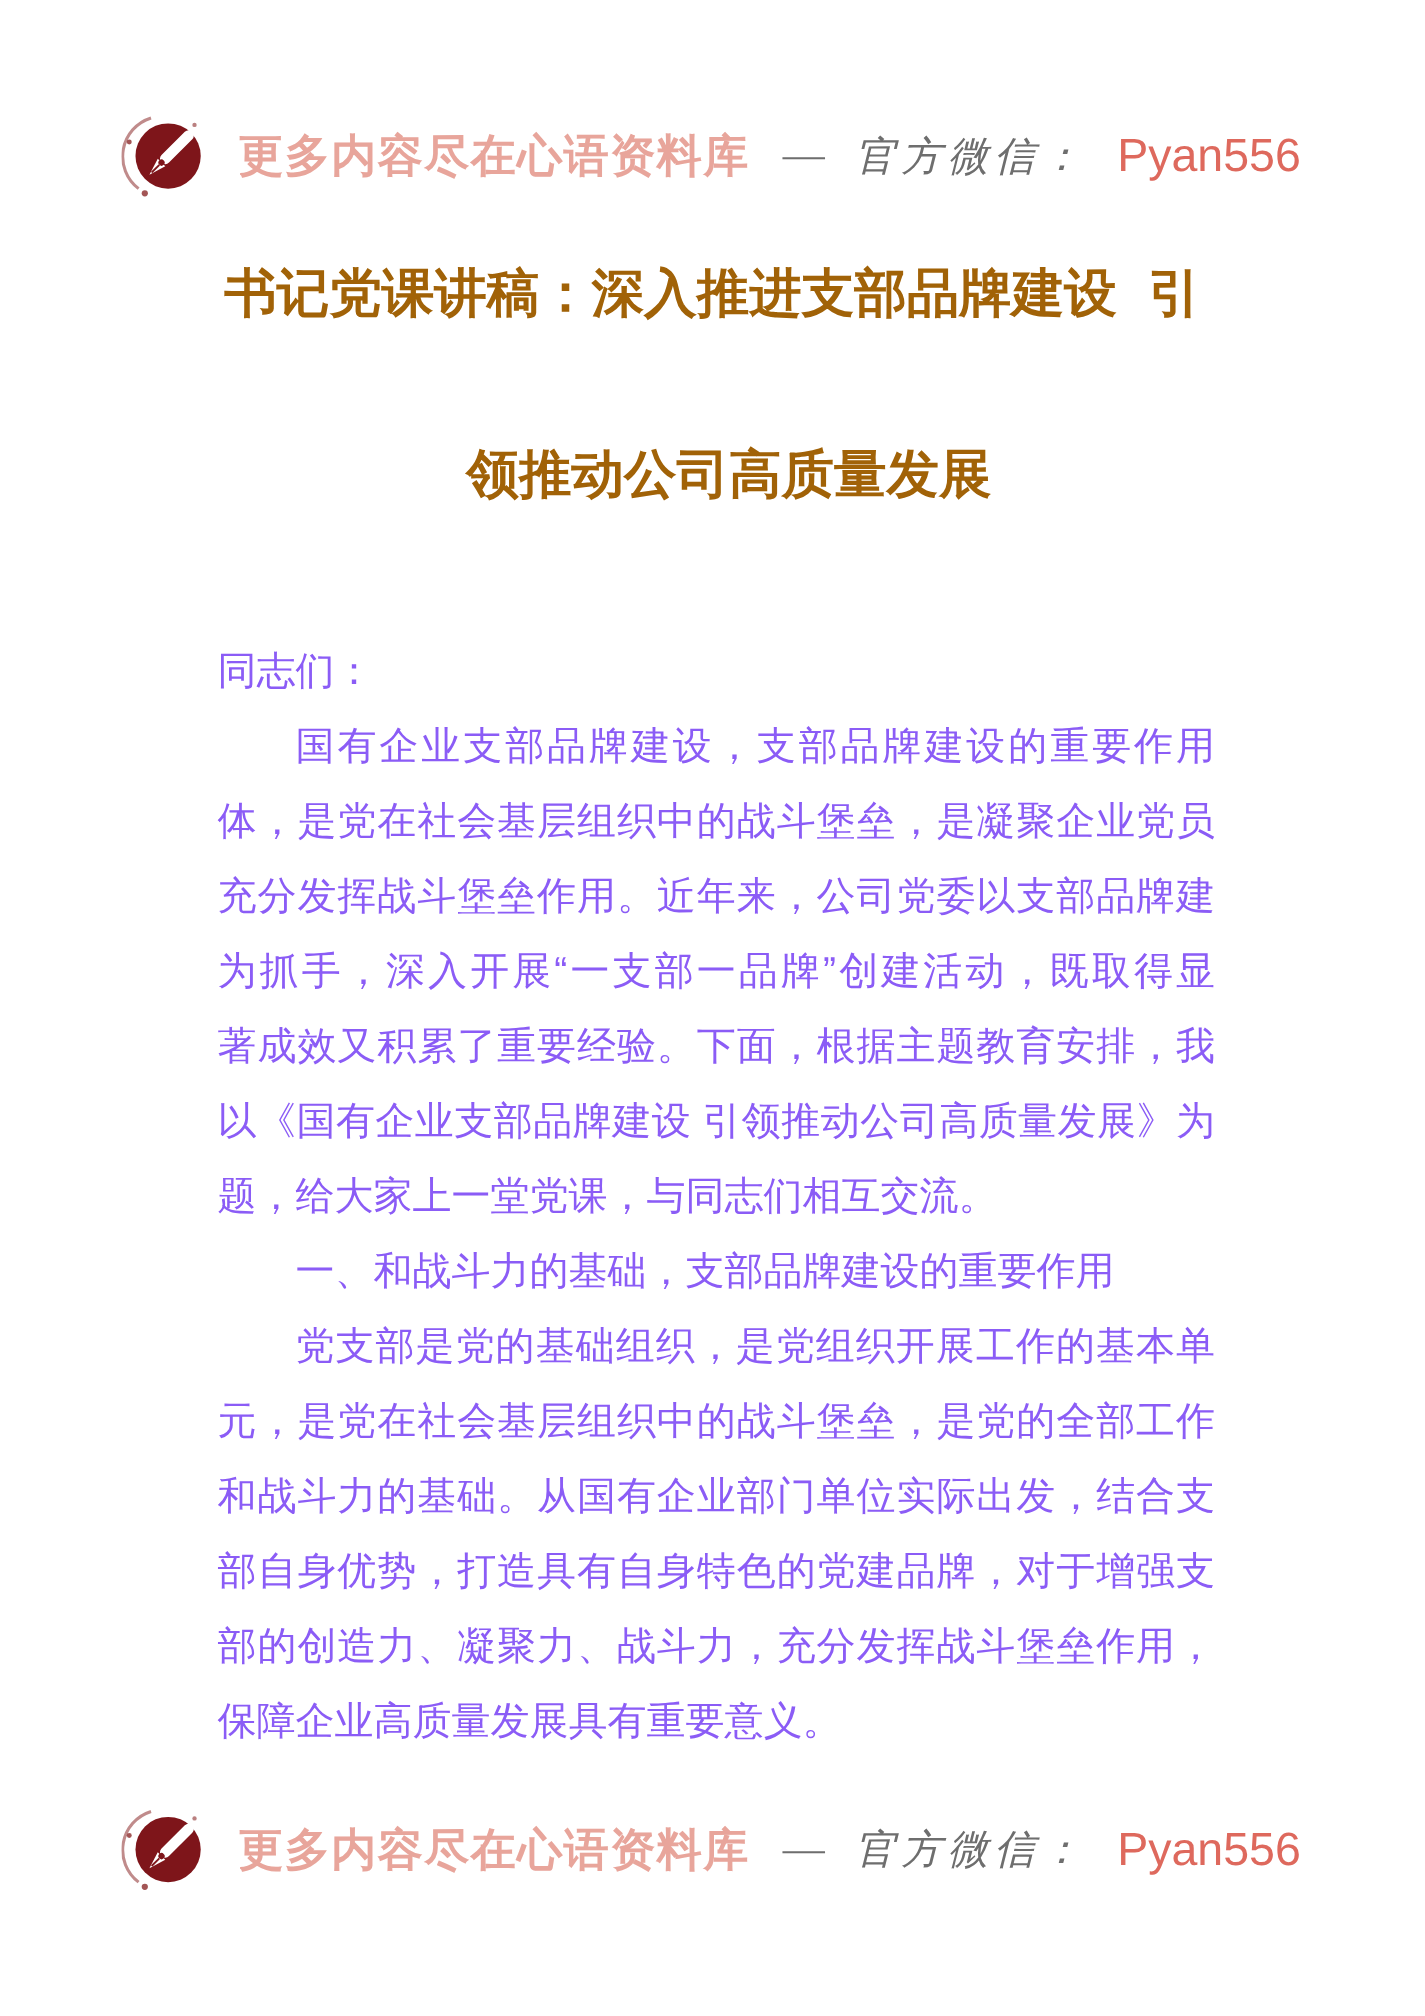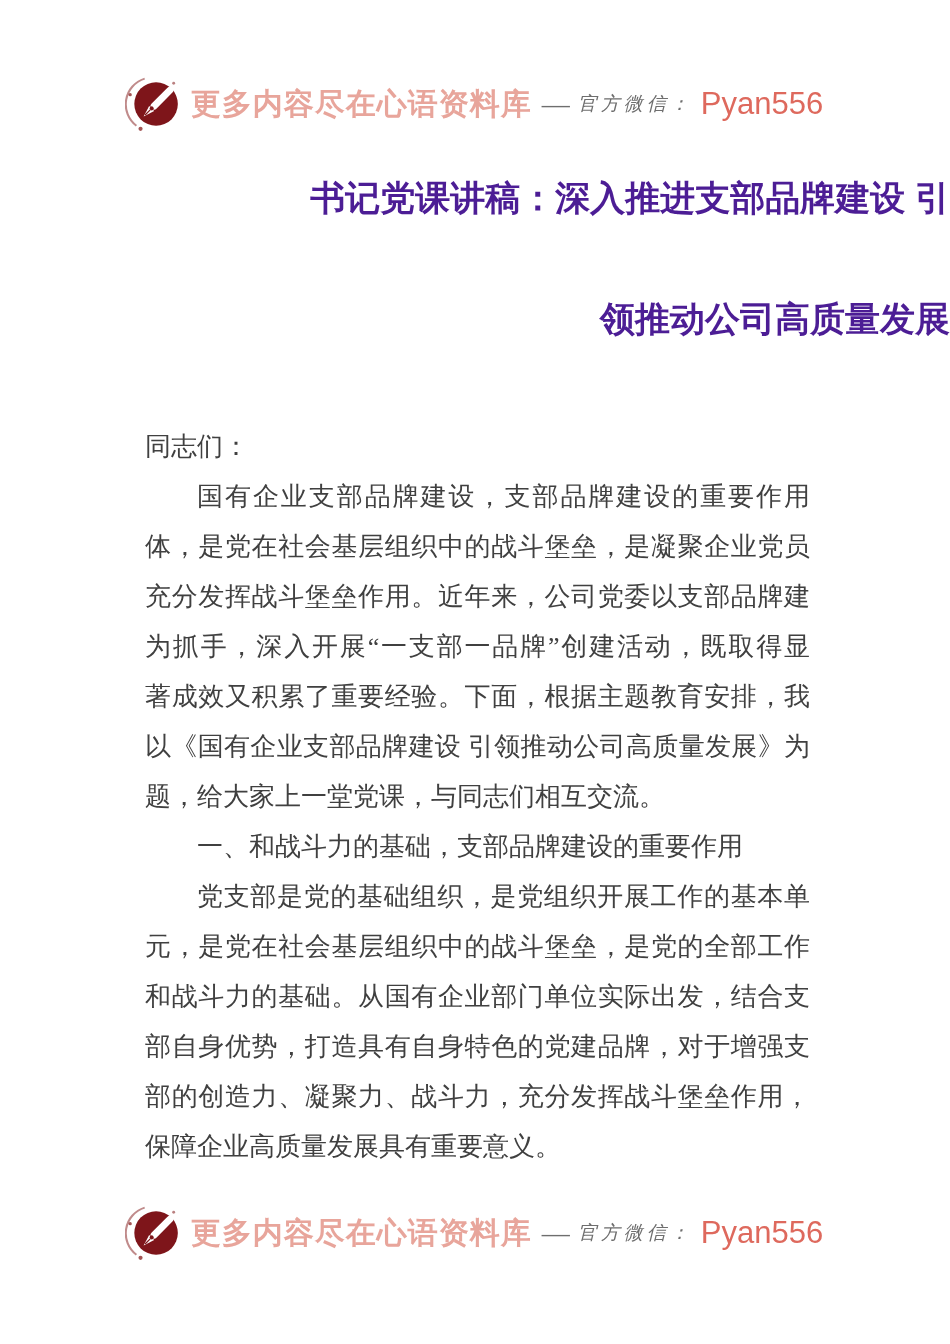--- a/index.html
+++ b/index.html
@@ -8,58 +8,58 @@
     width:950px; height:1344px;
     background:#ffffff;
     overflow:hidden;
     font-family:"Liberation Serif","DejaVu Serif",serif;
   }
 
   
   .watermark {
     position:absolute; left:0; right:2px;
     display:flex; justify-content:center; align-items:center;
-    gap:8px; height:60px;
+    gap:20px; height:60px;
   }
   .wm-top    { top:74px; }
   .wm-bottom { top:1203px; }
   .wm-logo { width:58px; height:58px; flex:0 0 auto; }
   .wm-brand {
     font-size:30px; letter-spacing:1px;
     color:#e8a59b; font-weight:bold;
     font-family:"Liberation Serif","DejaVu Serif",serif;
   }
   .wm-dash { font-size:28px; color:#6e6e6e; margin-left:2px; }
   .wm-label {
-    font-size:19px; color:#6e6e6e;
+    font-size:27px; color:#6e6e6e;
     font-style:italic; letter-spacing:4px;
     font-family:"Liberation Serif","DejaVu Serif",serif;
   }
   .wm-id {
     font-size:31px; color:#de695d;
     font-family:"Liberation Sans","DejaVu Sans",sans-serif;
     text-align:right;
   }
 
   
   .title-line {
     position:absolute; left:0; right:0;
-    text-align:right;
-    font-size:35px; font-weight:700; color:#4c1d95;
+    text-align:center;
+    font-size:35px; font-weight:700; color:#a16207;
     line-height:46px; height:46px;
-    font-family:Liberation Sans, sans-serif;
+    font-family:Liberation Mono, monospace;
   }
   .title-line-1 { top:175px; }
   .title-line-2 { top:296px;margin-left:22px; }
 
   
   .body-block {
     position:absolute; top:422px; left:145px; width:665px;
-    font-size:26px; color:#404040;
-    font-family:Liberation Serif, serif;
+    font-size:26px; color:#8b5cf6;
+    font-family:Liberation Sans, sans-serif;
   }
   .body-line {
     height:50px; line-height:50px;
     overflow:hidden;
     text-align:justify;
     text-align-last:left;
   }
   .body-line.fill { text-align-last:justify; }
   .body-line.ind  { text-indent:52px; }
 </style>

